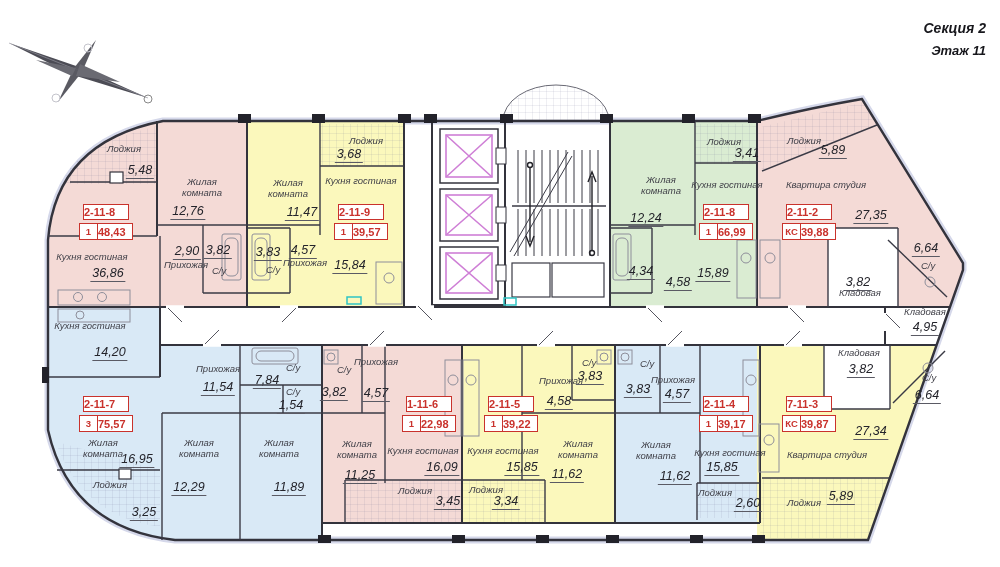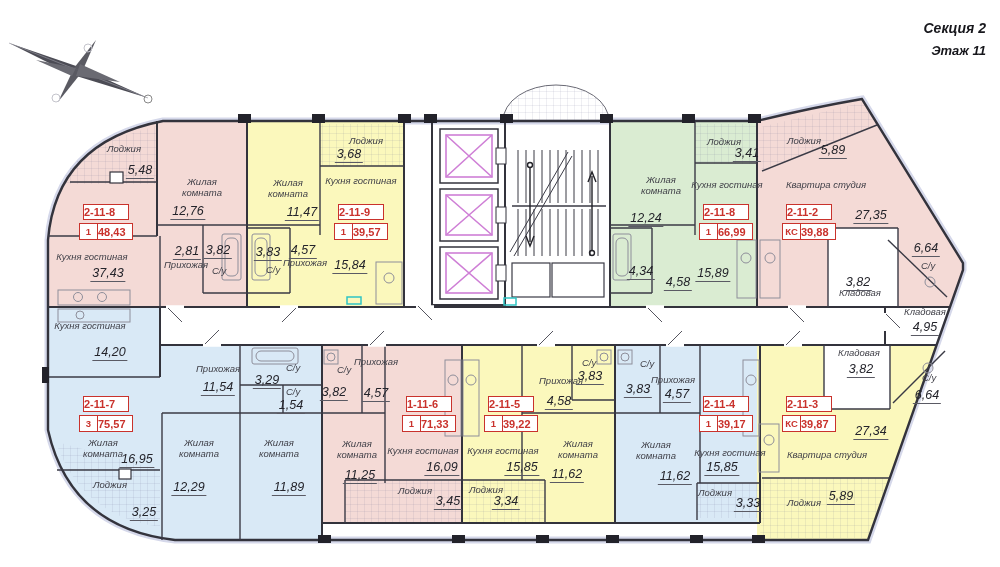--- a/index.html
+++ b/index.html
@@ -318,22 +318,22 @@
 <div class="hdr">
   <div class="h2">Секция 2</div>
   <div class="h3">Этаж 11</div>
 </div>
 
 <div class="r" style="left:124px;top:144px">Лоджия</div>
 <div class="n" style="left:140px;top:163px">5,48</div>
 <div class="r w" style="left:202px;top:177px">Жилая комната</div>
 <div class="n" style="left:188px;top:204px">12,76</div>
 <div class="r" style="left:92px;top:252px">Кухня гостиная</div>
-<div class="n" style="left:108px;top:266px">37,43</div>
-<div class="n" style="left:187px;top:244px">2,81</div>
+<div class="n" style="left:108px;top:266px">36,86</div>
+<div class="n" style="left:187px;top:244px">2,90</div>
 <div class="r" style="left:186px;top:260px">Прихожая</div>
 <div class="n" style="left:218px;top:243px">3,82</div>
 <div class="r" style="left:219px;top:266px">С/у</div>
 <div class="badge" style="left:79px;top:204px">
   <div class="bid">2-11-8</div>
   <div class="brow">
         <div class="btype">1</div>
         <div class="barea">48,43</div>
       </div>
 </div>
@@ -393,37 +393,37 @@
 
 <div class="r" style="left:859px;top:348px">Кладовая</div>
 <div class="n" style="left:861px;top:362px">3,82</div>
 <div class="r" style="left:929px;top:373px">С/у</div>
 <div class="n" style="left:927px;top:388px">6,64</div>
 <div class="n" style="left:871px;top:424px">27,34</div>
 <div class="r" style="left:827px;top:450px">Квартира студия</div>
 <div class="n" style="left:841px;top:489px">5,89</div>
 <div class="r" style="left:804px;top:498px">Лоджия</div>
 <div class="badge" style="left:782px;top:396px">
-  <div class="bid">2-11-3</div>
+  <div class="bid">7-11-3</div>
   <div class="brow">
         <div class="btype">КС</div>
         <div class="barea">39,87</div>
       </div>
 </div>
 
 <div class="r" style="left:647px;top:359px">С/у</div>
 <div class="n" style="left:638px;top:382px">3,83</div>
 <div class="r" style="left:673px;top:375px">Прихожая</div>
 <div class="n" style="left:677px;top:387px">4,57</div>
 <div class="r w" style="left:656px;top:440px">Жилая комната</div>
 <div class="n" style="left:675px;top:469px">11,62</div>
 <div class="r" style="left:730px;top:448px">Кухня гостиная</div>
 <div class="n" style="left:722px;top:460px">15,85</div>
 <div class="r" style="left:715px;top:488px">Лоджия</div>
-<div class="n" style="left:748px;top:496px">3,33</div>
+<div class="n" style="left:748px;top:496px">2,60</div>
 <div class="badge" style="left:699px;top:396px">
   <div class="bid">2-11-4</div>
   <div class="brow">
         <div class="btype">1</div>
         <div class="barea">39,17</div>
       </div>
 </div>
 
 <div class="r" style="left:589px;top:358px">С/у</div>
 <div class="n" style="left:590px;top:369px">3,83</div>
@@ -450,29 +450,29 @@
 <div class="r w" style="left:357px;top:439px">Жилая комната</div>
 <div class="n" style="left:360px;top:468px">11,25</div>
 <div class="r" style="left:423px;top:446px">Кухня гостиная</div>
 <div class="n" style="left:442px;top:460px">16,09</div>
 <div class="r" style="left:415px;top:486px">Лоджия</div>
 <div class="n" style="left:448px;top:494px">3,45</div>
 <div class="badge" style="left:402px;top:396px">
   <div class="bid">1-11-6</div>
   <div class="brow">
         <div class="btype">1</div>
-        <div class="barea">71,33</div>
+        <div class="barea">22,98</div>
       </div>
 </div>
 
 <div class="r" style="left:90px;top:321px">Кухня гостиная</div>
 <div class="n" style="left:110px;top:345px">14,20</div>
 <div class="r" style="left:218px;top:364px">Прихожая</div>
 <div class="n" style="left:218px;top:380px">11,54</div>
-<div class="n" style="left:267px;top:373px">3,29</div>
+<div class="n" style="left:267px;top:373px">7,84</div>
 <div class="r" style="left:293px;top:363px">С/у</div>
 <div class="r" style="left:293px;top:387px">С/у</div>
 <div class="n" style="left:291px;top:398px">1,54</div>
 <div class="r w" style="left:103px;top:438px">Жилая комната</div>
 <div class="n" style="left:137px;top:452px">16,95</div>
 <div class="r" style="left:110px;top:480px">Лоджия</div>
 <div class="n" style="left:144px;top:505px">3,25</div>
 <div class="r w" style="left:199px;top:438px">Жилая комната</div>
 <div class="n" style="left:189px;top:480px">12,29</div>
 <div class="r w" style="left:279px;top:438px">Жилая комната</div>

